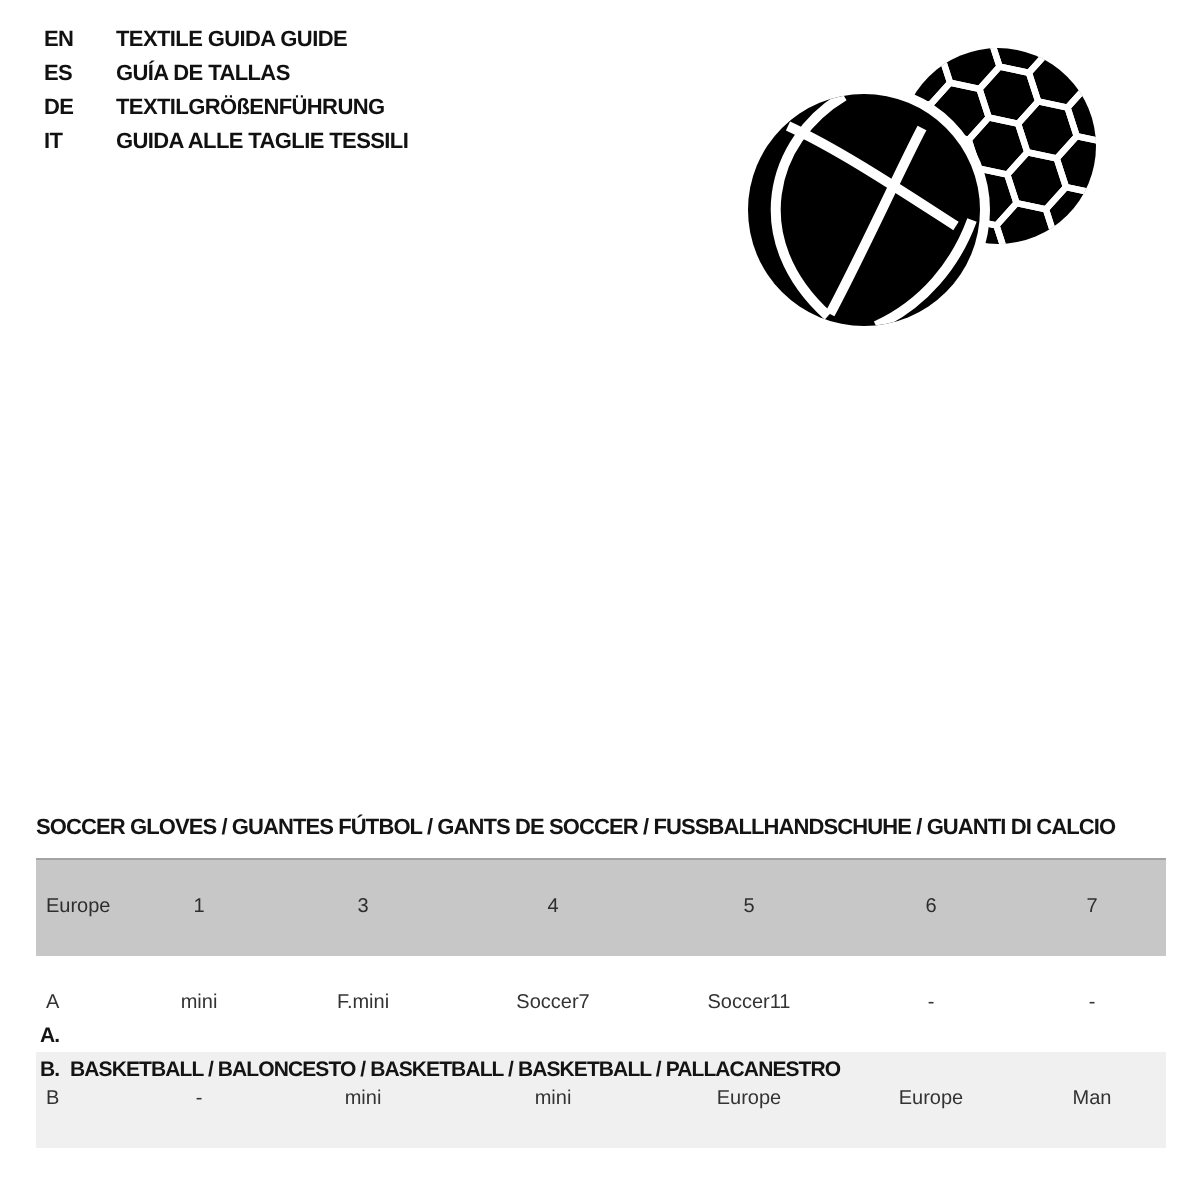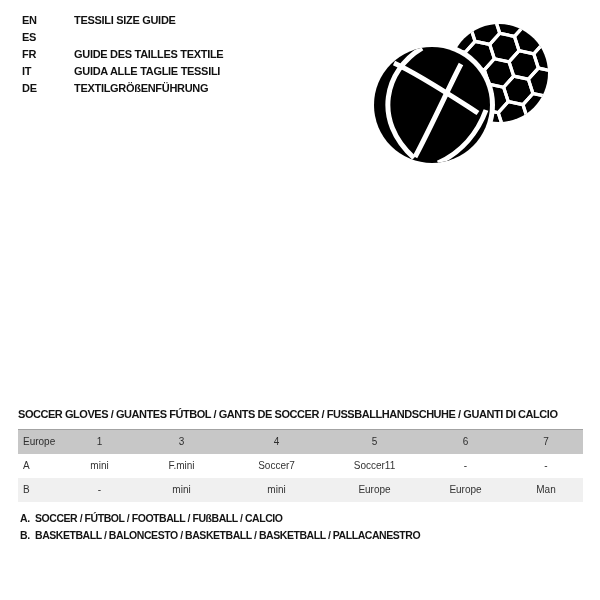--- a/index.html
+++ b/index.html
@@ -23,21 +23,20 @@
     top: 12px;
   }
   .lang-row {
     display: flex;
     line-height: 17px;
     font-size: 11px;
     font-weight: bold;
     color: #111;
     letter-spacing: -0.3px;
     white-space: nowrap;
-    gap: 16px;
   }
   .lang-code { width: 36px; flex: 0 0 36px; }
 
   
   .balls-svg {
     position: absolute;
     left: 360px;
     top: 15px;
     width: 200px;
     height: 160px;
@@ -60,21 +59,21 @@
     top: 429px;
     width: 565px;
     border-collapse: collapse;
     table-layout: fixed;
     font-size: 10px;
     color: #333;
   }
   table.size-table td {
     height: 16px;
     line-height: 16px;
-    padding: 4px;
+    padding: 16px;
     text-align: center;
     white-space: nowrap;
     overflow: hidden;
   }
   table.size-table td:first-child {
     text-align: left;
     padding-left: 5px;
   }
   tr.hdr-row td {
     background: #c7c7c7;
@@ -102,36 +101,33 @@
   .footnote-label { width: 15px; flex: 0 0 15px; }
 </style>
 </head>
 <body>
 
 <div class="canvas">
 
   <div class="lang-list">
     <div class="lang-row">
       <span class="lang-code">EN</span>
-      <span class="lang-text">TESSILI SIZE GUIDE</span>
+      <span class="lang-text">TEXTILE GUIDA GUIDE</span>
     </div>
     <div class="lang-row">
       <span class="lang-code">ES</span>
-    </div>
-    <div class="lang-row">
-      <span class="lang-code">FR</span>
-      <span class="lang-text">GUIDE DES TAILLES TEXTILE</span>
+      <span class="lang-text">GUÍA DE TALLAS</span>
+    </div>
+    <div class="lang-row">
+      <span class="lang-code">DE</span>
+      <span class="lang-text">TEXTILGRÖßENFÜHRUNG</span>
     </div>
     <div class="lang-row">
       <span class="lang-code">IT</span>
       <span class="lang-text">GUIDA ALLE TAGLIE TESSILI</span>
-    </div>
-    <div class="lang-row">
-      <span class="lang-code">DE</span>
-      <span class="lang-text">TEXTILGRÖßENFÜHRUNG</span>
     </div>
   </div>
 
   <svg class="balls-svg" viewBox="360 15 200 160" xmlns="http://www.w3.org/2000/svg">
     <defs>
       <clipPath id="soccerClip">
           <circle cx="499" cy="73" r="49"></circle>
         </clipPath>
       <clipPath id="bballClip">
           <circle cx="432" cy="105" r="58"></circle>
@@ -221,21 +217,20 @@
         <td>Europe</td>
         <td>Europe</td>
         <td>Man</td>
       </tr>
     </tbody>
   </table>
 
   <div class="footnotes">
     <div class="footnote">
       <span class="footnote-label">A.</span>
-      <span class="footnote-text">SOCCER / FÚTBOL / FOOTBALL / FUßBALL / CALCIO</span>
     </div>
     <div class="footnote">
       <span class="footnote-label">B.</span>
       <span class="footnote-text">BASKETBALL / BALONCESTO / BASKETBALL / BASKETBALL / PALLACANESTRO</span>
     </div>
   </div>
 
 </div>
 
 </body></html>

